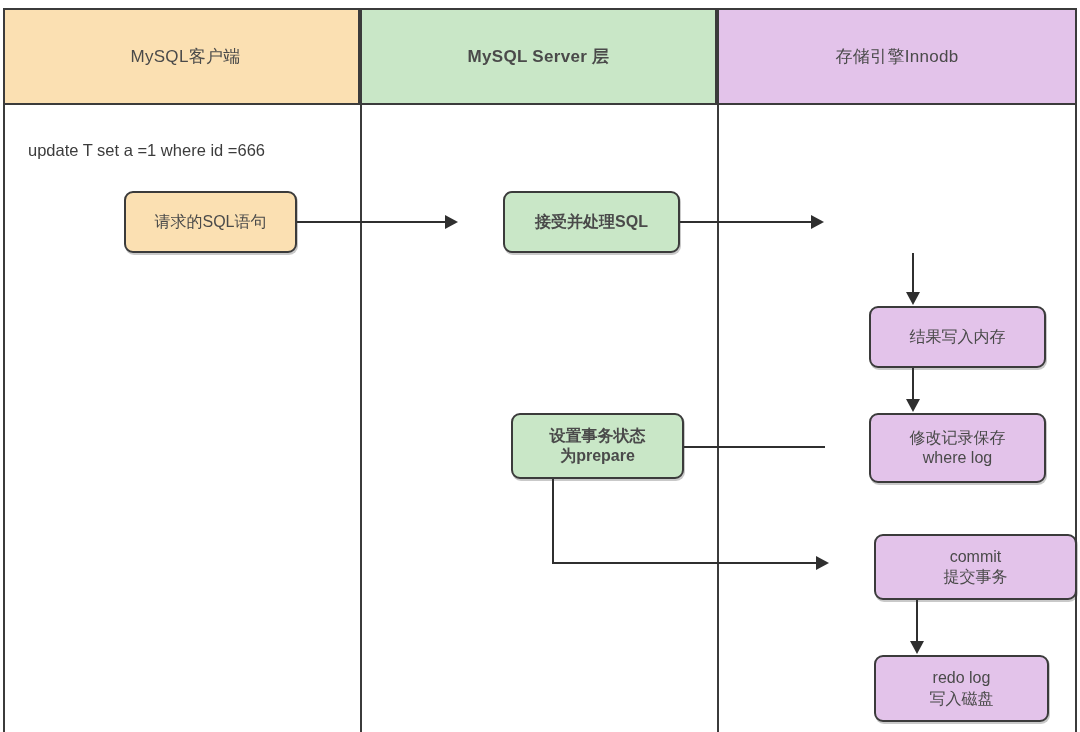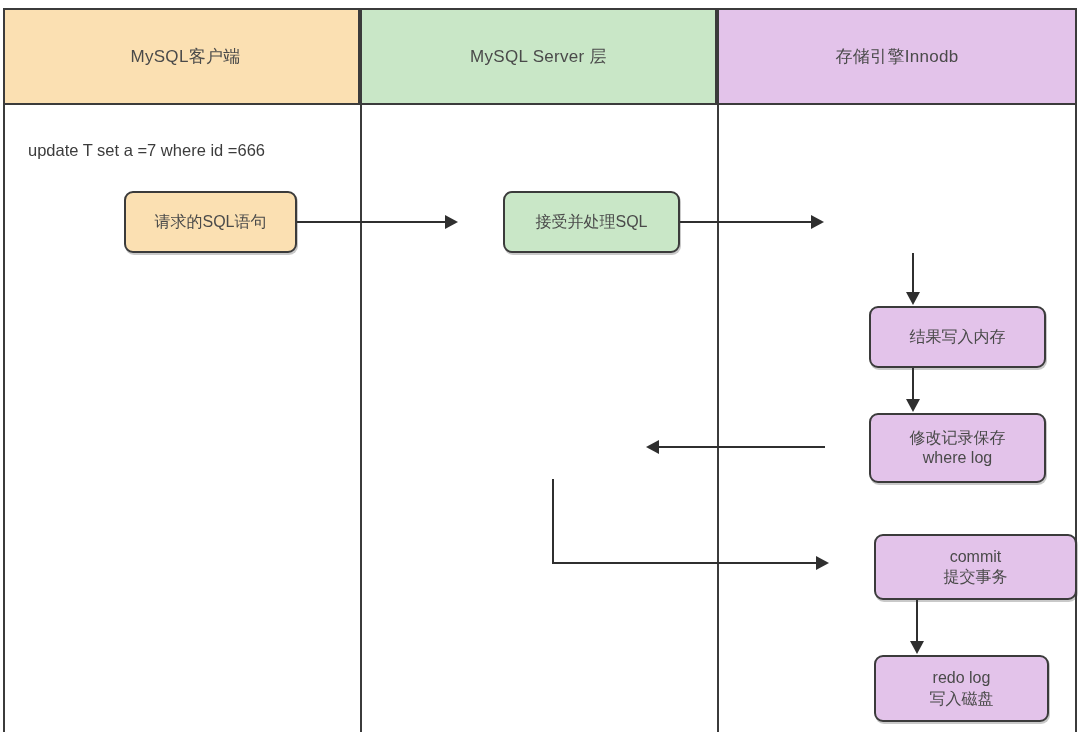--- a/index.html
+++ b/index.html
@@ -49,21 +49,21 @@
     justify-content: center;
     text-align: center;
     font-size: 16px;
     color: #4a4a4a;
     line-height: 1.28;
     box-shadow: 1px 2px 0 rgba(60,60,60,.28);
     margin-left: 44px;
   }
   .node .txt { white-space: pre-line; }
   .orange { background: #fbe0b2; }
-  .green  { background: #c9e7c7; }
+  .green  { background: #c9e7c7; font-weight: bold; }
   .purple { background: #e3c3ea; }
 
   .plain-label {
     position: absolute;
     font-size: 16.5px;
     color: #3c3c3c;
     white-space: nowrap;
   }
   
   .conn {
@@ -106,21 +106,21 @@
   <div class="lane-header green" style="left:360px; top:8px; width:357px; height:97px;">
     <span>MySQL Server 层</span>
   </div>
   <div class="lane-header purple" style="left:717px; top:8px; width:360px; height:97px;">
     <span>存储引擎Innodb</span>
   </div>
 
   <div class="lane-divider" style="left:360px; top:105px; height:627px;"></div>
   <div class="lane-divider" style="left:717px; top:105px; height:627px;"></div>
 
-  <div class="plain-label" style="left:28px; top:141px;">update T set a =7 where id =666</div>
+  <div class="plain-label" style="left:28px; top:141px;">update T set a =1 where id =666</div>
 
   <div class="conn h" style="left:253px; top:221px; width:192px;"></div>
   <div class="arrow right" style="left:445px; top:215px;"></div>
 
   <div class="conn h" style="left:636px; top:221px; width:175px;"></div>
   <div class="arrow right" style="left:811px; top:215px;"></div>
 
   <div class="conn v" style="left:912px; top:253px; height:40px;"></div>
   <div class="arrow down" style="left:906px; top:292px;"></div>
 
@@ -148,20 +148,24 @@
 
   <div class="node purple" style="left:825px; top:306px; width:177px; height:62px;">
     <span class="txt">结果写入内存</span>
   </div>
 
   <div class="node purple" style="left:825px; top:413px; width:177px; height:70px;">
     <span class="txt">修改记录保存
 where log</span>
   </div>
 
+  <div class="node green" style="left:467px; top:413px; width:173px; height:66px;">
+    <span class="txt">设置事务状态
+为prepare</span>
+  </div>
 
   <div class="node purple" style="left:830px; top:534px; width:203px; height:66px;">
     <span class="txt">commit
 提交事务</span>
   </div>
 
   <div class="node purple" style="left:830px; top:655px; width:175px; height:67px;">
     <span class="txt">redo log
 写入磁盘</span>
   </div>

